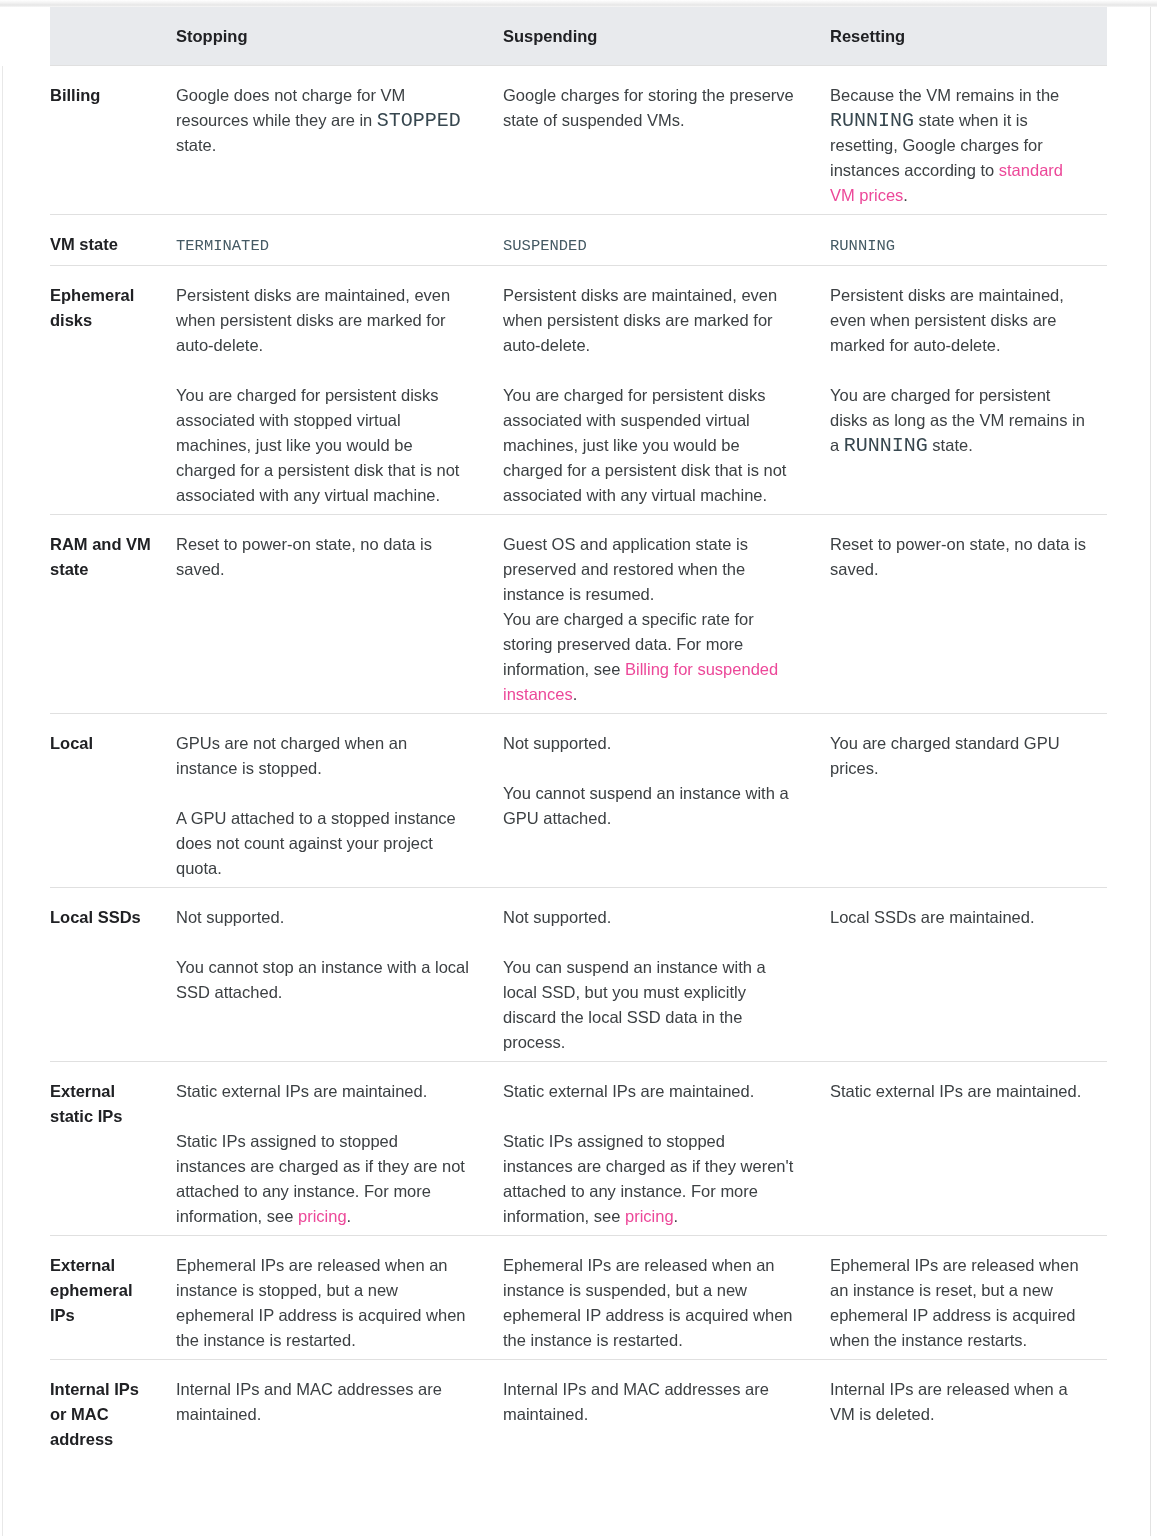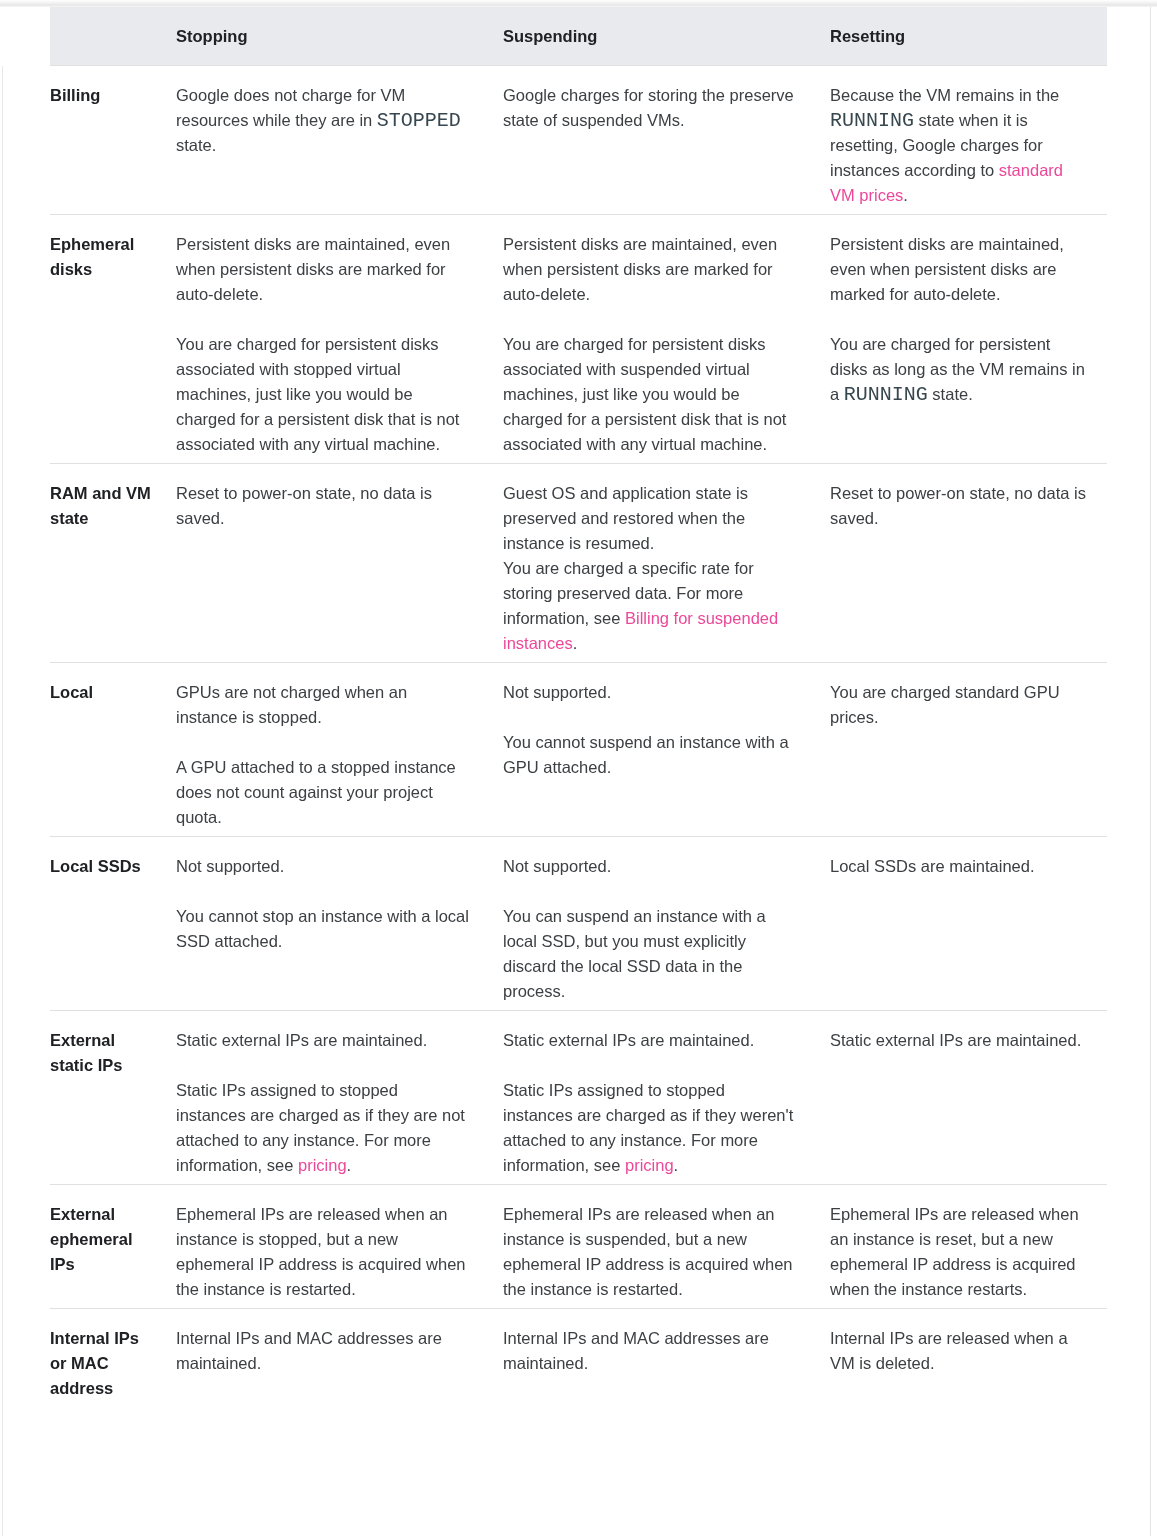--- a/index.html
+++ b/index.html
@@ -156,20 +156,33 @@
             <p class="tight"><span>Google does not charge for VM resources while they are in </span><code>STOPPED</code><span> state.</span></p>
           </td>
           <td class="cell">
             <p class="tight">Google charges for storing the preserve state of suspended VMs.</p>
           </td>
           <td class="cell">
             <p class="tight"><span>Because the VM remains in the </span><code>RUNNING</code><span> state when it is resetting, Google charges for instances according to </span><a class="lnk" href="#">standard VM prices</a><span>.</span></p>
           </td>
         </tr>
 
+        <tr>
+          <td class="spacer"></td>
+          <td class="rowlabel">VM state</td>
+          <td class="cell">
+            <p class="tight"><span class="state-val">TERMINATED</span></p>
+          </td>
+          <td class="cell">
+            <p class="tight"><span class="state-val">SUSPENDED</span></p>
+          </td>
+          <td class="cell">
+            <p class="tight"><span class="state-val">RUNNING</span></p>
+          </td>
+        </tr>
 
         <tr>
           <td class="spacer"></td>
           <td class="rowlabel">Ephemeral disks</td>
           <td class="cell">
             <p>Persistent disks are maintained, even when persistent disks are marked for auto-delete.</p>
             <p class="tight">You are charged for persistent disks associated with stopped virtual machines, just like you would be charged for a persistent disk that is not associated with any virtual machine.</p>
           </td>
           <td class="cell">
             <p>Persistent disks are maintained, even when persistent disks are marked for auto-delete.</p>

